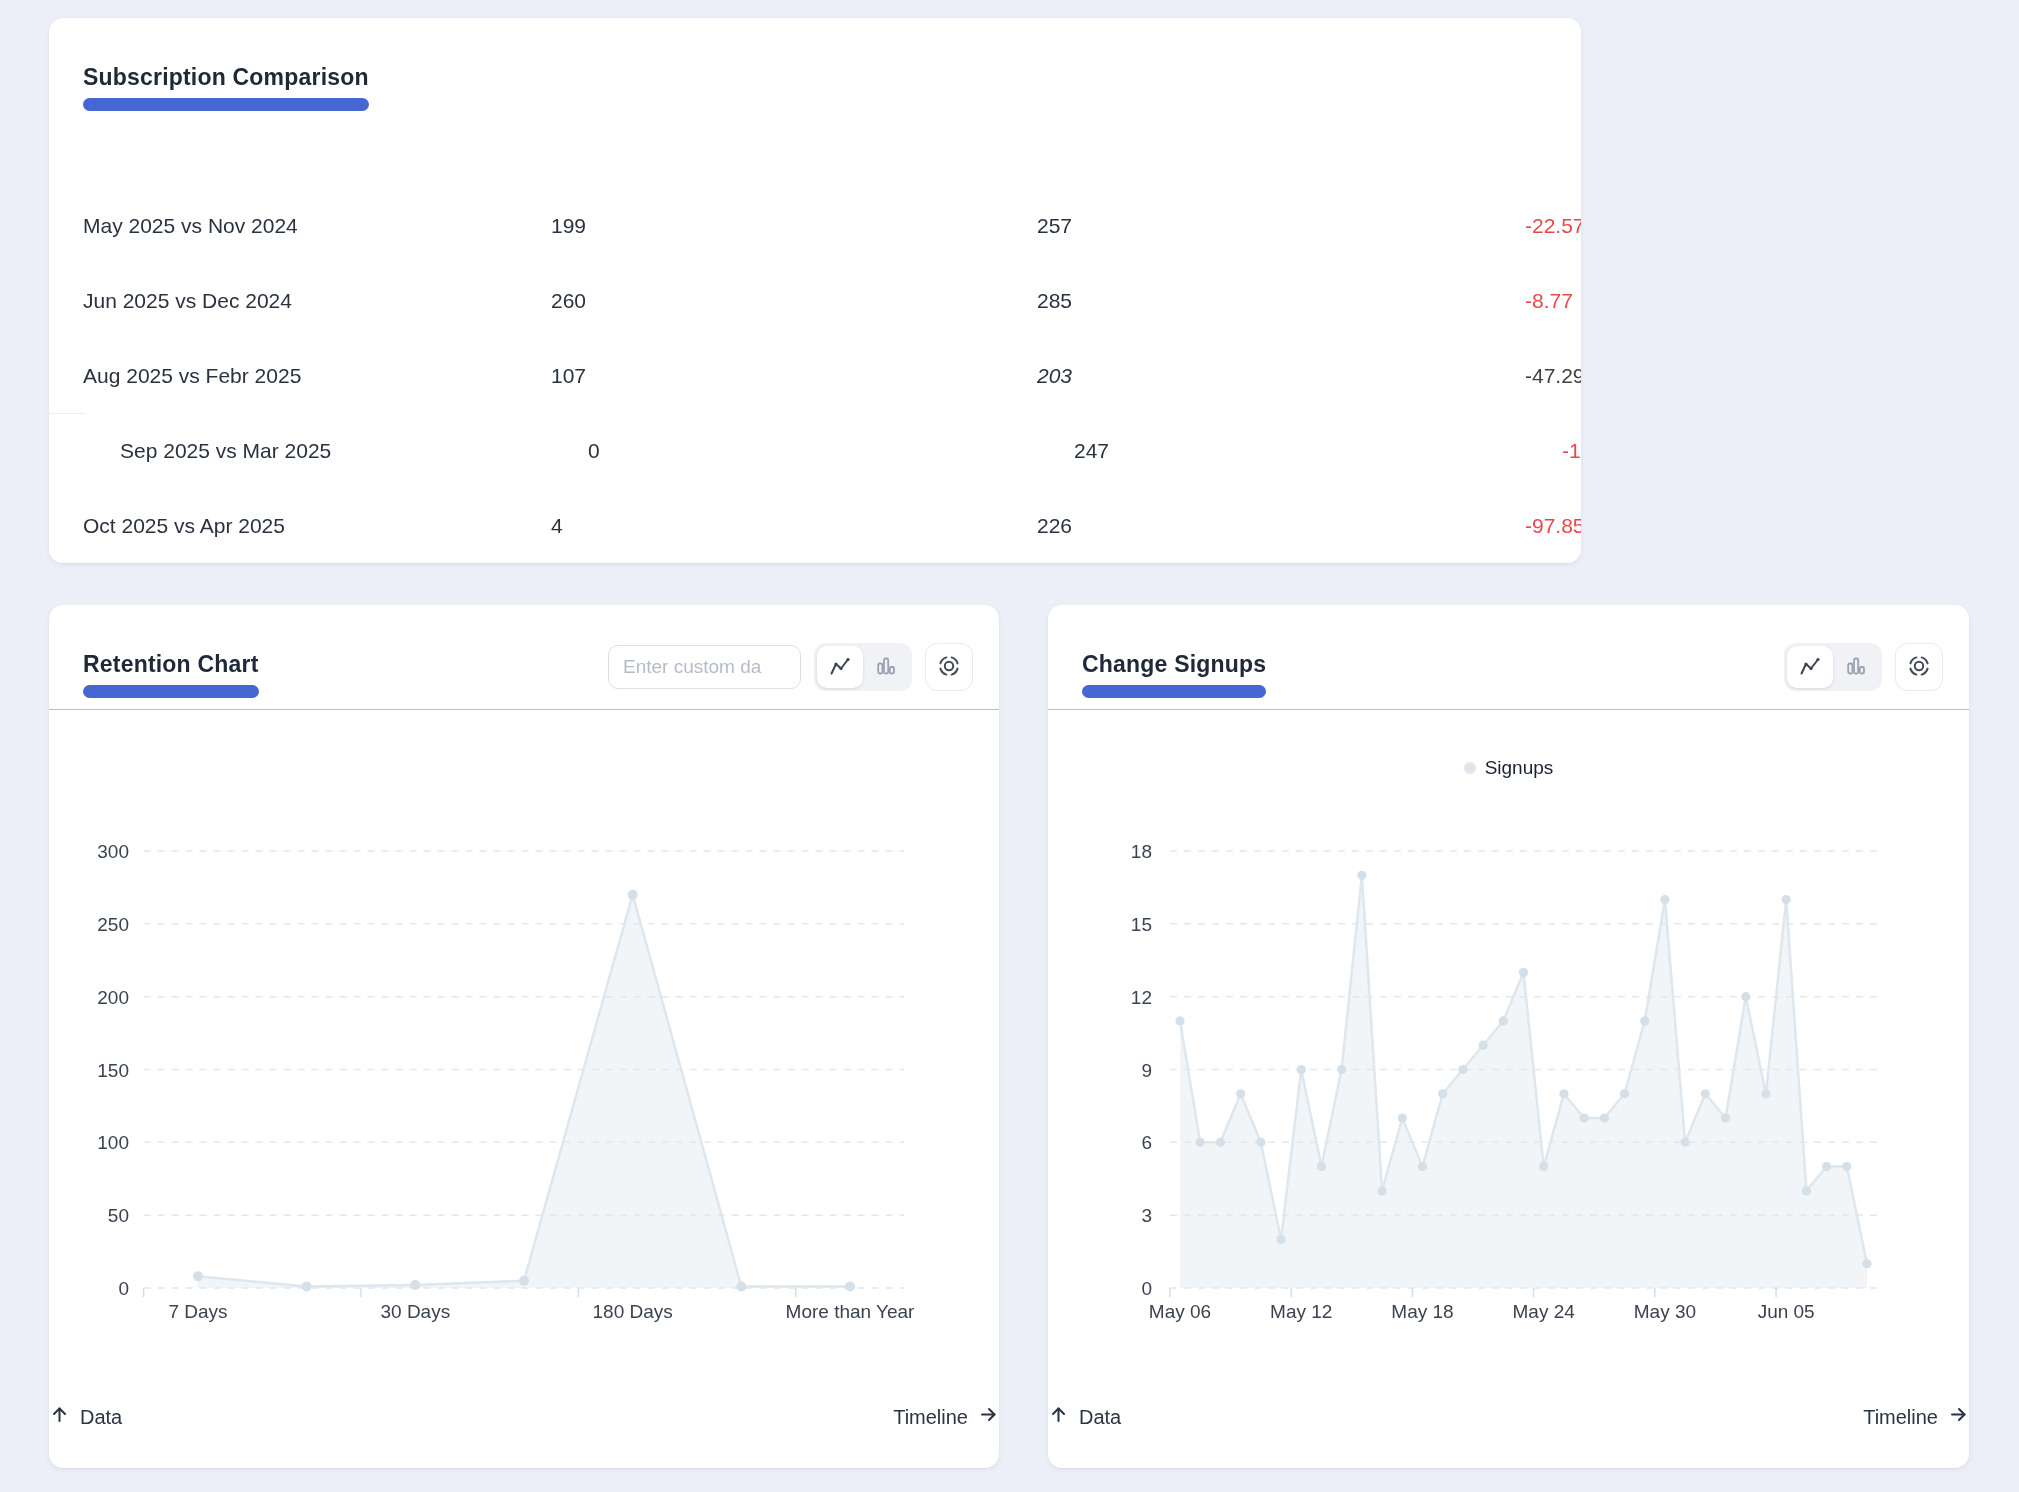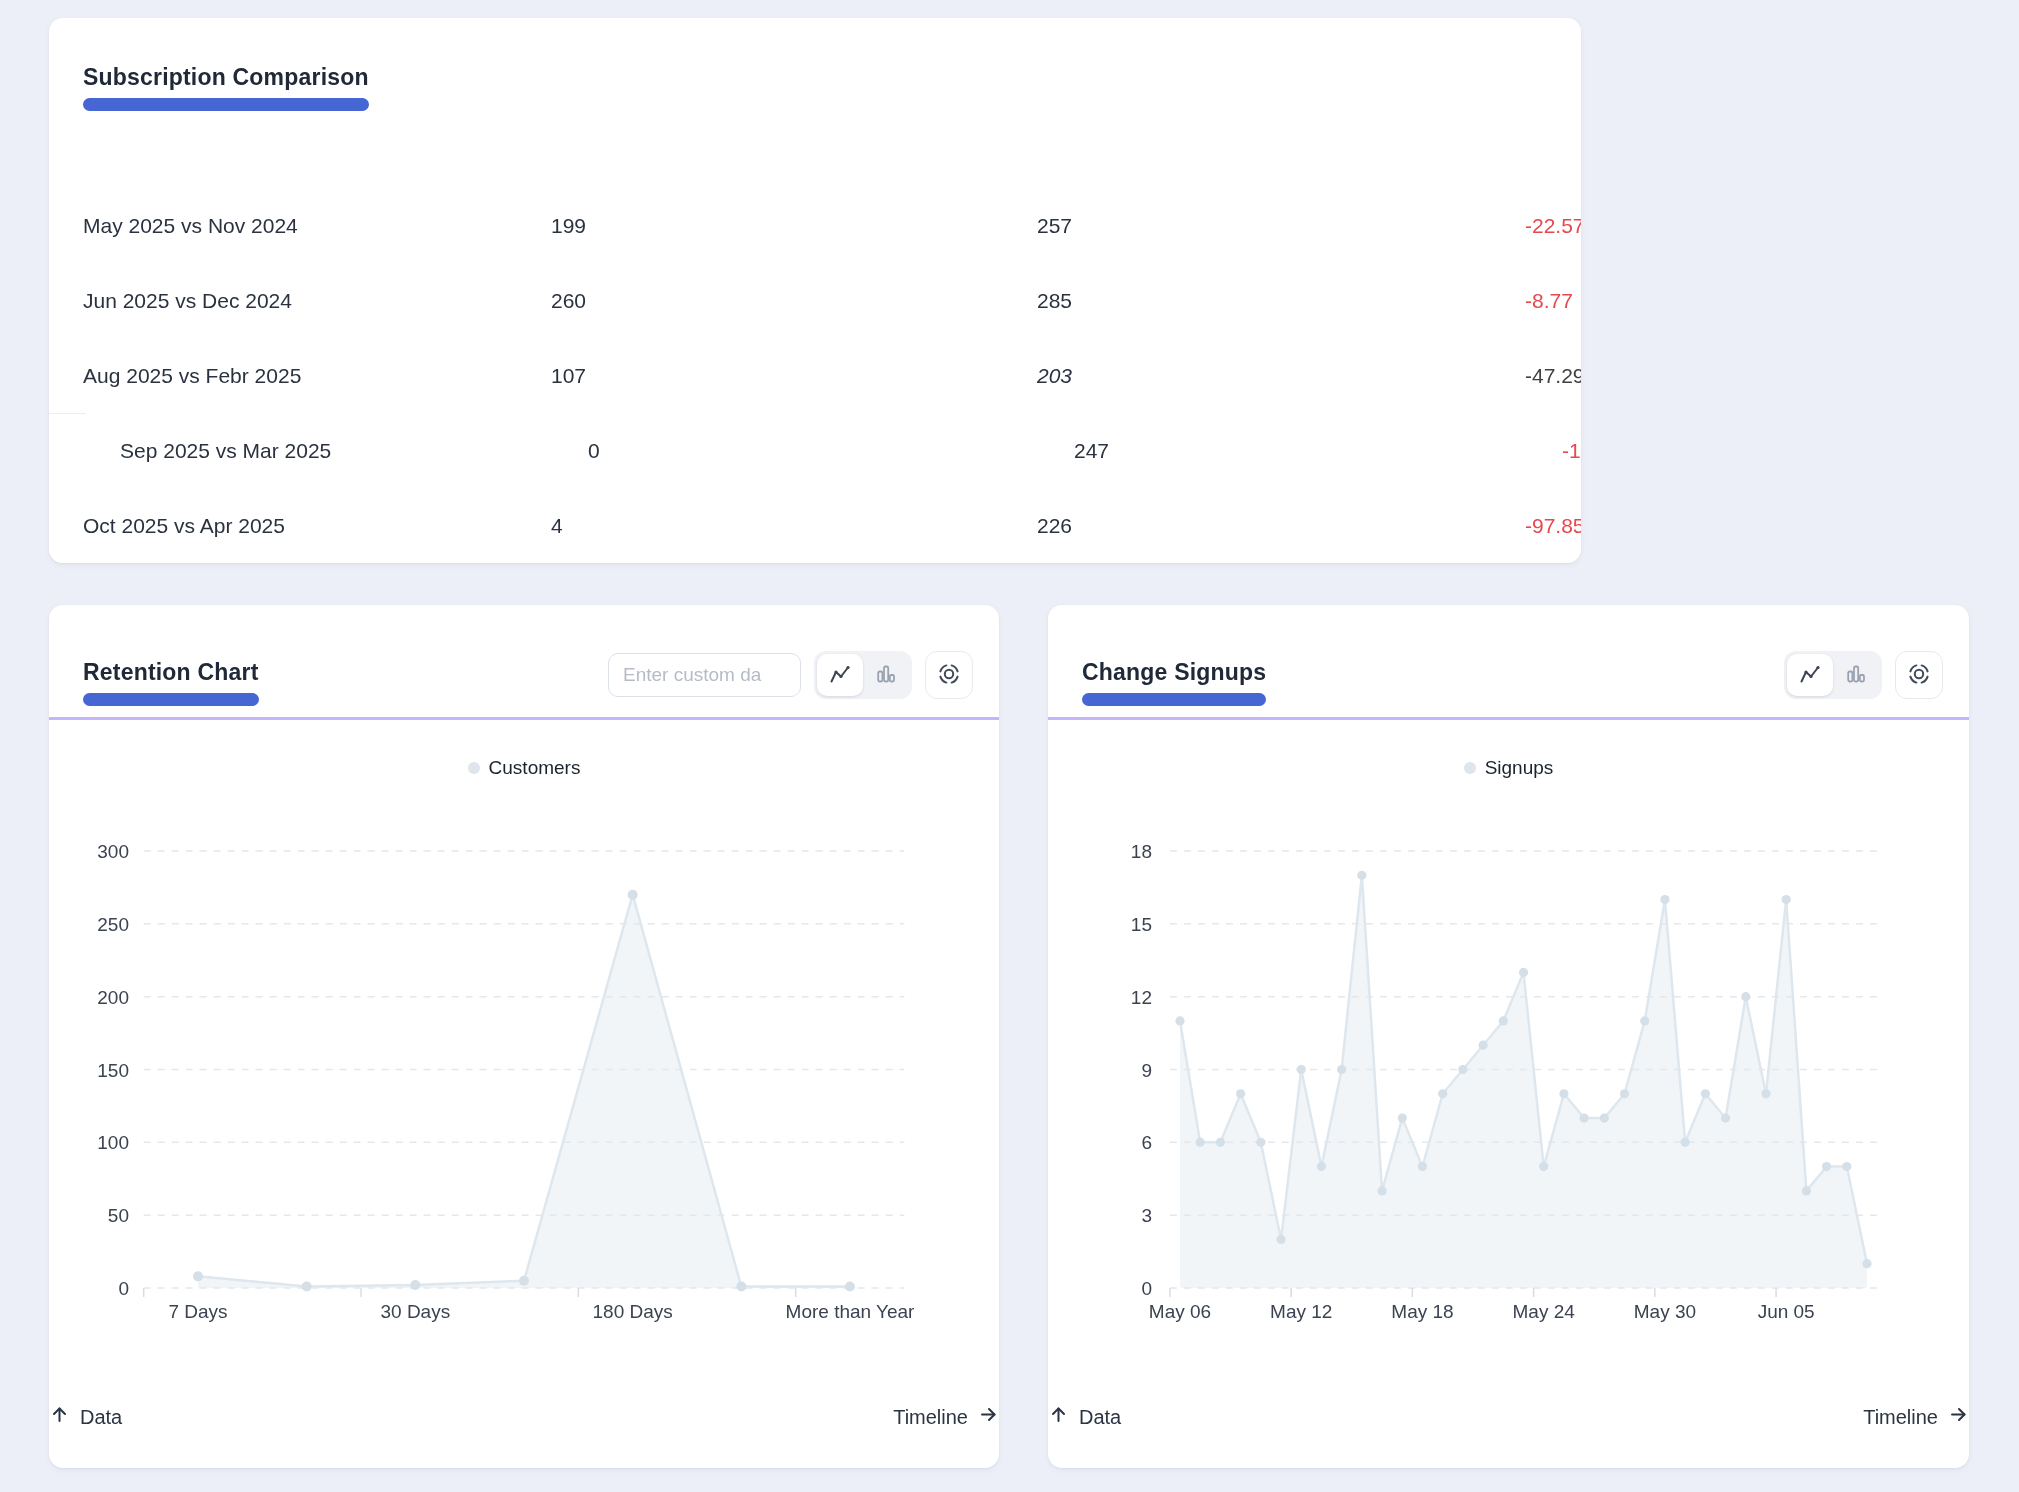--- a/index.html
+++ b/index.html
@@ -25,21 +25,21 @@
   
   .table-title-zone{position:absolute;left:34px;top:46px;}
   .table-head{position:absolute;left:0;right:0;top:107px;height:63px;background:#f7f8fb;border-bottom:1px solid #e9ebf0;}
   .table-head .th{position:absolute;top:0;line-height:63px;font-size:21px;font-weight:700;color:#1d2534;white-space:nowrap;}
   .t-row{position:absolute;left:0;right:0;height:75px;border-bottom:1px solid #eceef2;background:#fff;}
   .t-row.last{border-bottom:none;}
   .t-row .td{position:absolute;top:0;line-height:75px;font-size:21px;color:#2a3240;white-space:nowrap;}
   .t-row .td.neg{font-weight:400;}
 
   
-  .chart-header{position:absolute;left:0;right:0;top:8px;height:104px;border-bottom:3px solid #c4b5fd;}
+  .chart-header{position:absolute;left:0;right:0;top:0;height:104px;border-bottom:1px solid #c4b5fd;}
   .chart-header .title-wrap{position:absolute;left:34px;top:46px;}
   .controls{position:absolute;right:26px;top:38px;display:flex;align-items:center;gap:13px;}
   .date-input{
     width:163px;height:42px;border:1.5px solid #dbdfe6;border-radius:10px;
     font-size:19px;color:#3a414e;padding:0 14px;outline:none;background:#fff;
     font-family:"Liberation Sans", sans-serif;
   }
   .date-input::placeholder{color:#b6bcc7;}
   .seg{display:flex;align-items:center;background:#f0f2f6;border-radius:12px;padding:3px;height:48px;box-sizing:border-box;}
   .seg-btn{width:46px;height:42px;border-radius:10px;border:none;background:transparent;display:flex;align-items:center;justify-content:center;cursor:pointer;padding:0;}
@@ -136,24 +136,20 @@
           <svg width="24" height="24" viewBox="0 0 24 24" fill="none" stroke="currentColor" stroke-width="2" stroke-linecap="round">
             <circle cx="12" cy="12" r="4.2"></circle>
             <path d="M20.6 14.63 A9 9 0 0 1 14.63 20.6"></path>
             <path d="M9.37 20.6 A9 9 0 0 1 3.4 14.63"></path>
             <path d="M3.4 9.37 A9 9 0 0 1 9.37 3.4"></path>
             <path d="M14.63 3.4 A9 9 0 0 1 20.6 9.37"></path>
           </svg>
         </span>
       </button>
     </div>
-  </div>
-  <div class="legend">
-    <span class="legend-dot" style="background: rgb(223, 229, 236);"></span>
-    <span class="legend-label">Customers</span>
   </div>
   <svg class="chart-svg" id="retention-svg" width="950" height="580" viewBox="0 0 950 580">
       <line x1="94.66666666666666" y1="503" x2="855.3333333333334" y2="503" stroke="#e4e7ec" stroke-width="1.5" stroke-dasharray="7 7"></line>
       <text x="80" y="510" text-anchor="end">0</text>
       <line x1="94.66666666666666" y1="430.1666666666667" x2="855.3333333333334" y2="430.1666666666667" stroke="#e4e7ec" stroke-width="1.5" stroke-dasharray="7 7"></line>
       <text x="80" y="437.1666666666667" text-anchor="end">50</text>
       <line x1="94.66666666666666" y1="357.33333333333337" x2="855.3333333333334" y2="357.33333333333337" stroke="#e4e7ec" stroke-width="1.5" stroke-dasharray="7 7"></line>
       <text x="80" y="364.33333333333337" text-anchor="end">100</text>
       <line x1="94.66666666666666" y1="284.5" x2="855.3333333333334" y2="284.5" stroke="#e4e7ec" stroke-width="1.5" stroke-dasharray="7 7"></line>
       <text x="80" y="291.5" text-anchor="end">150</text>

